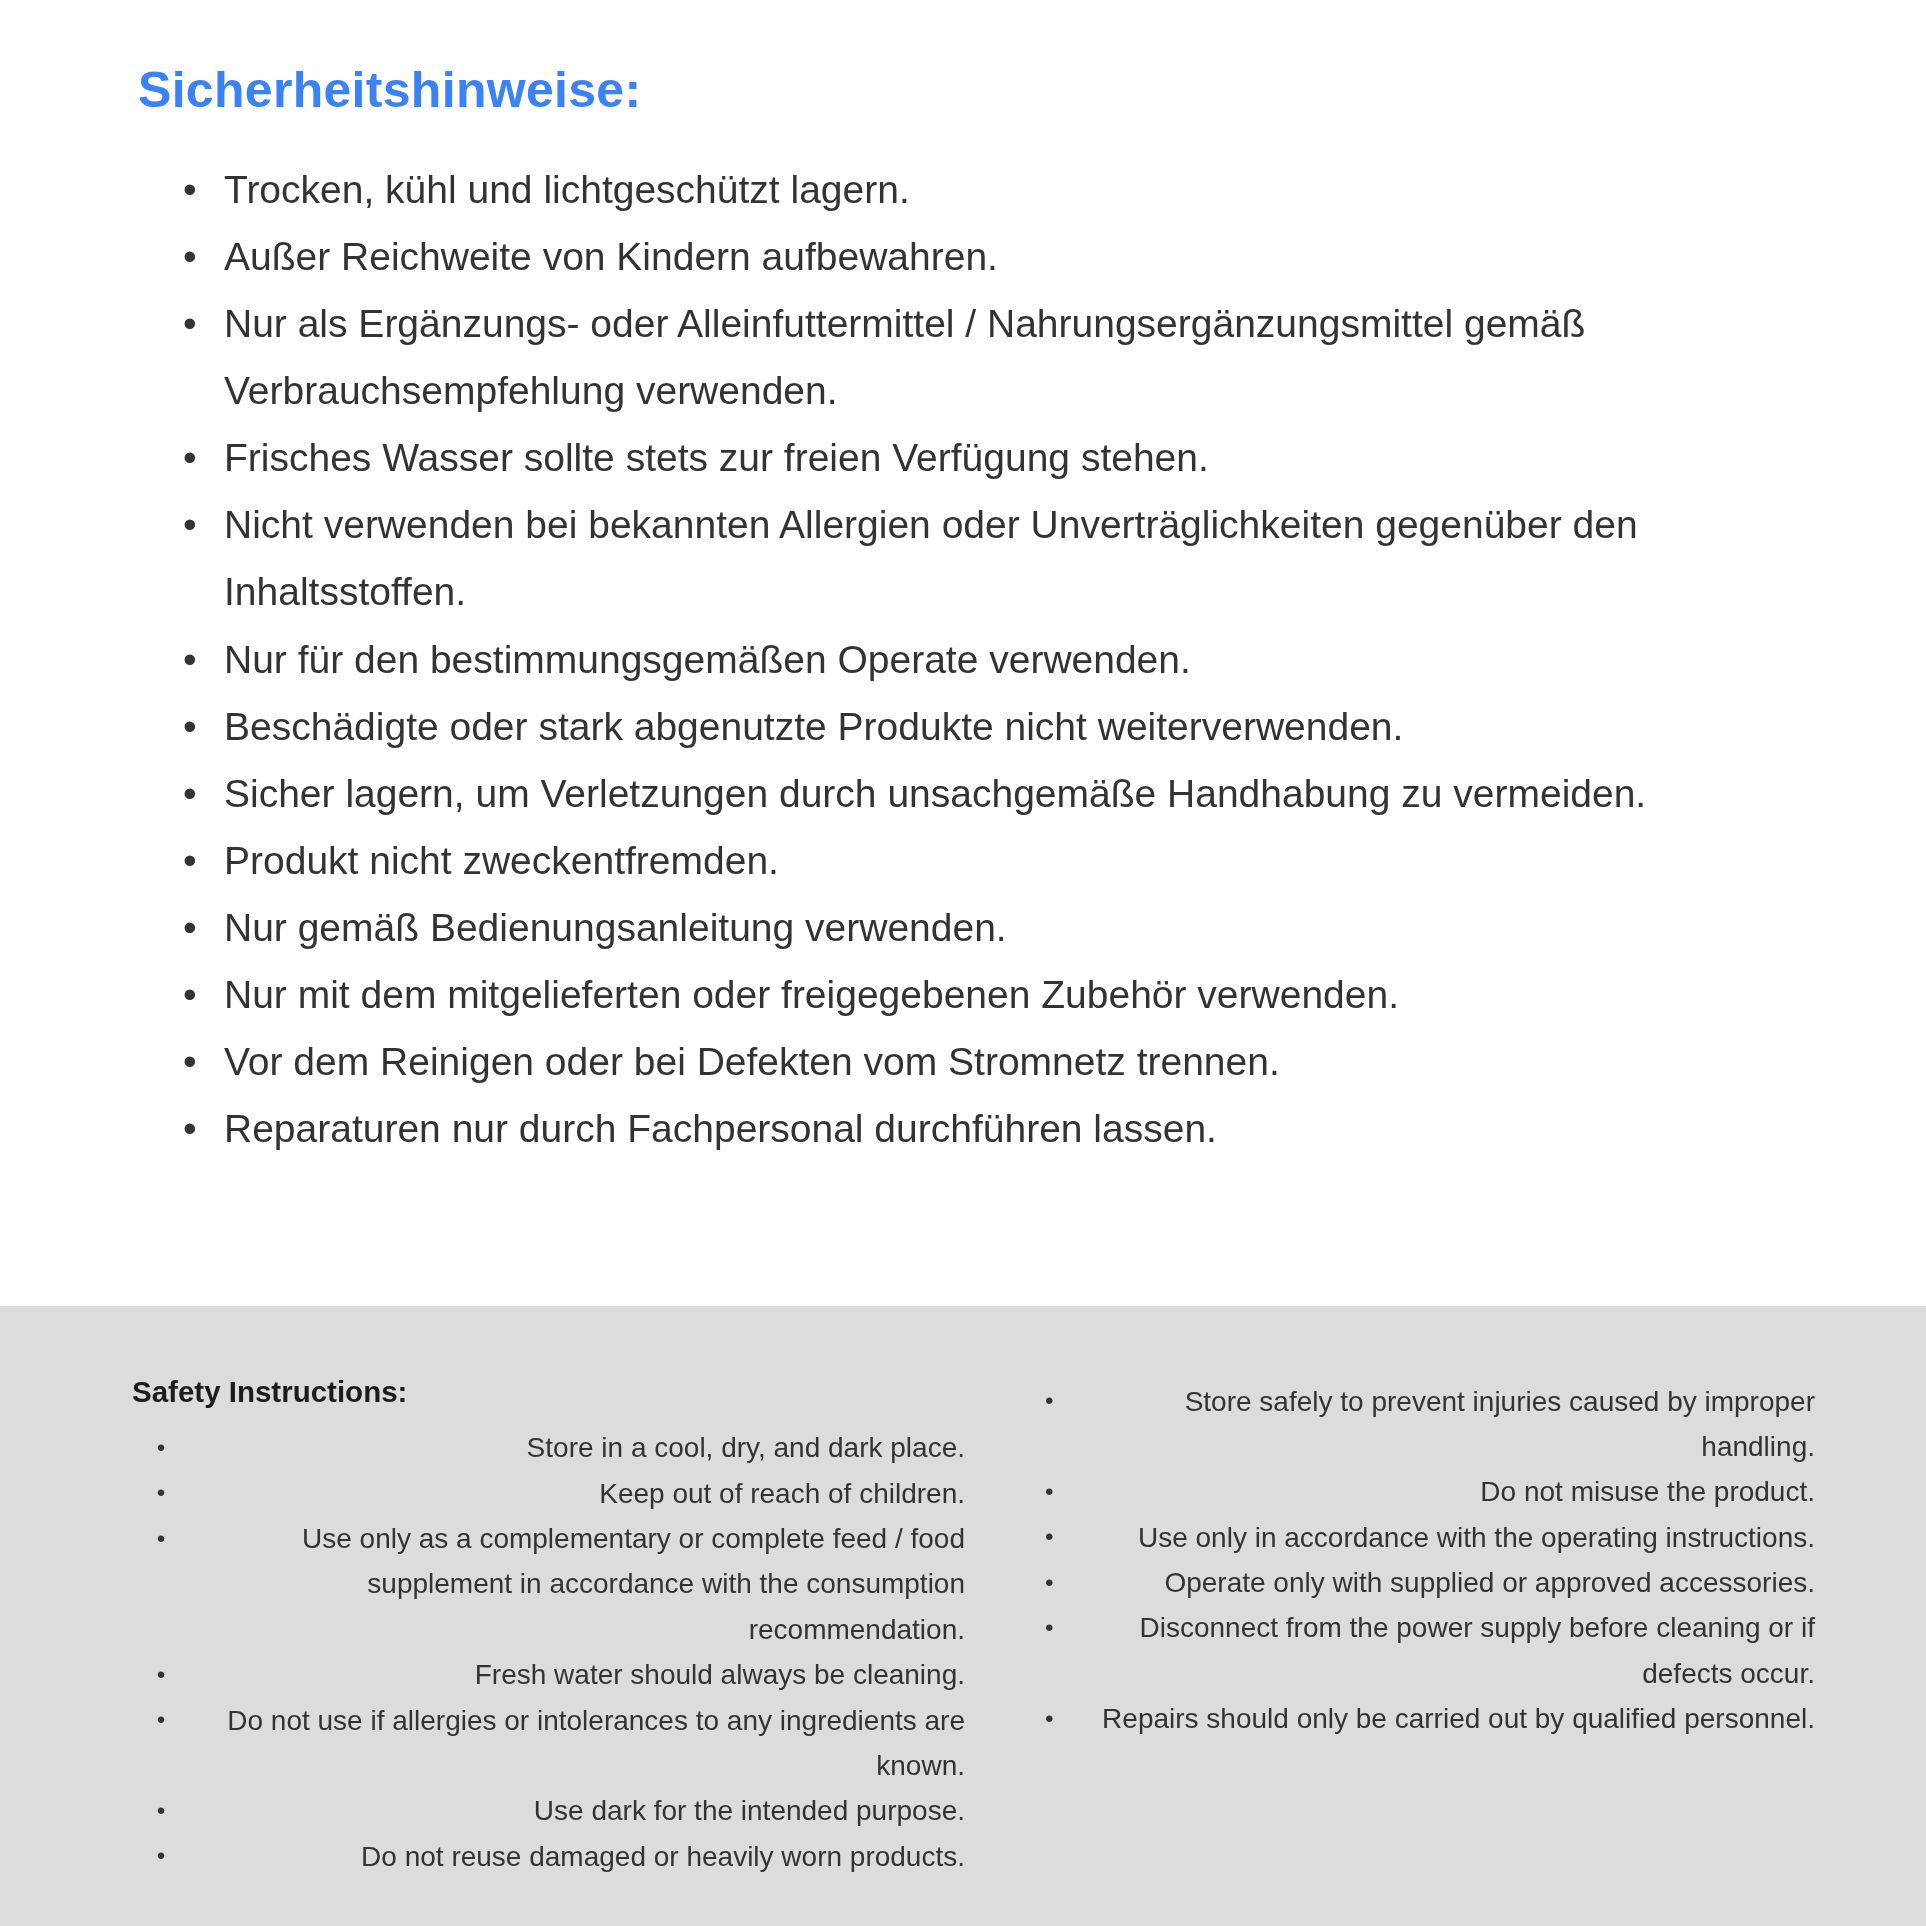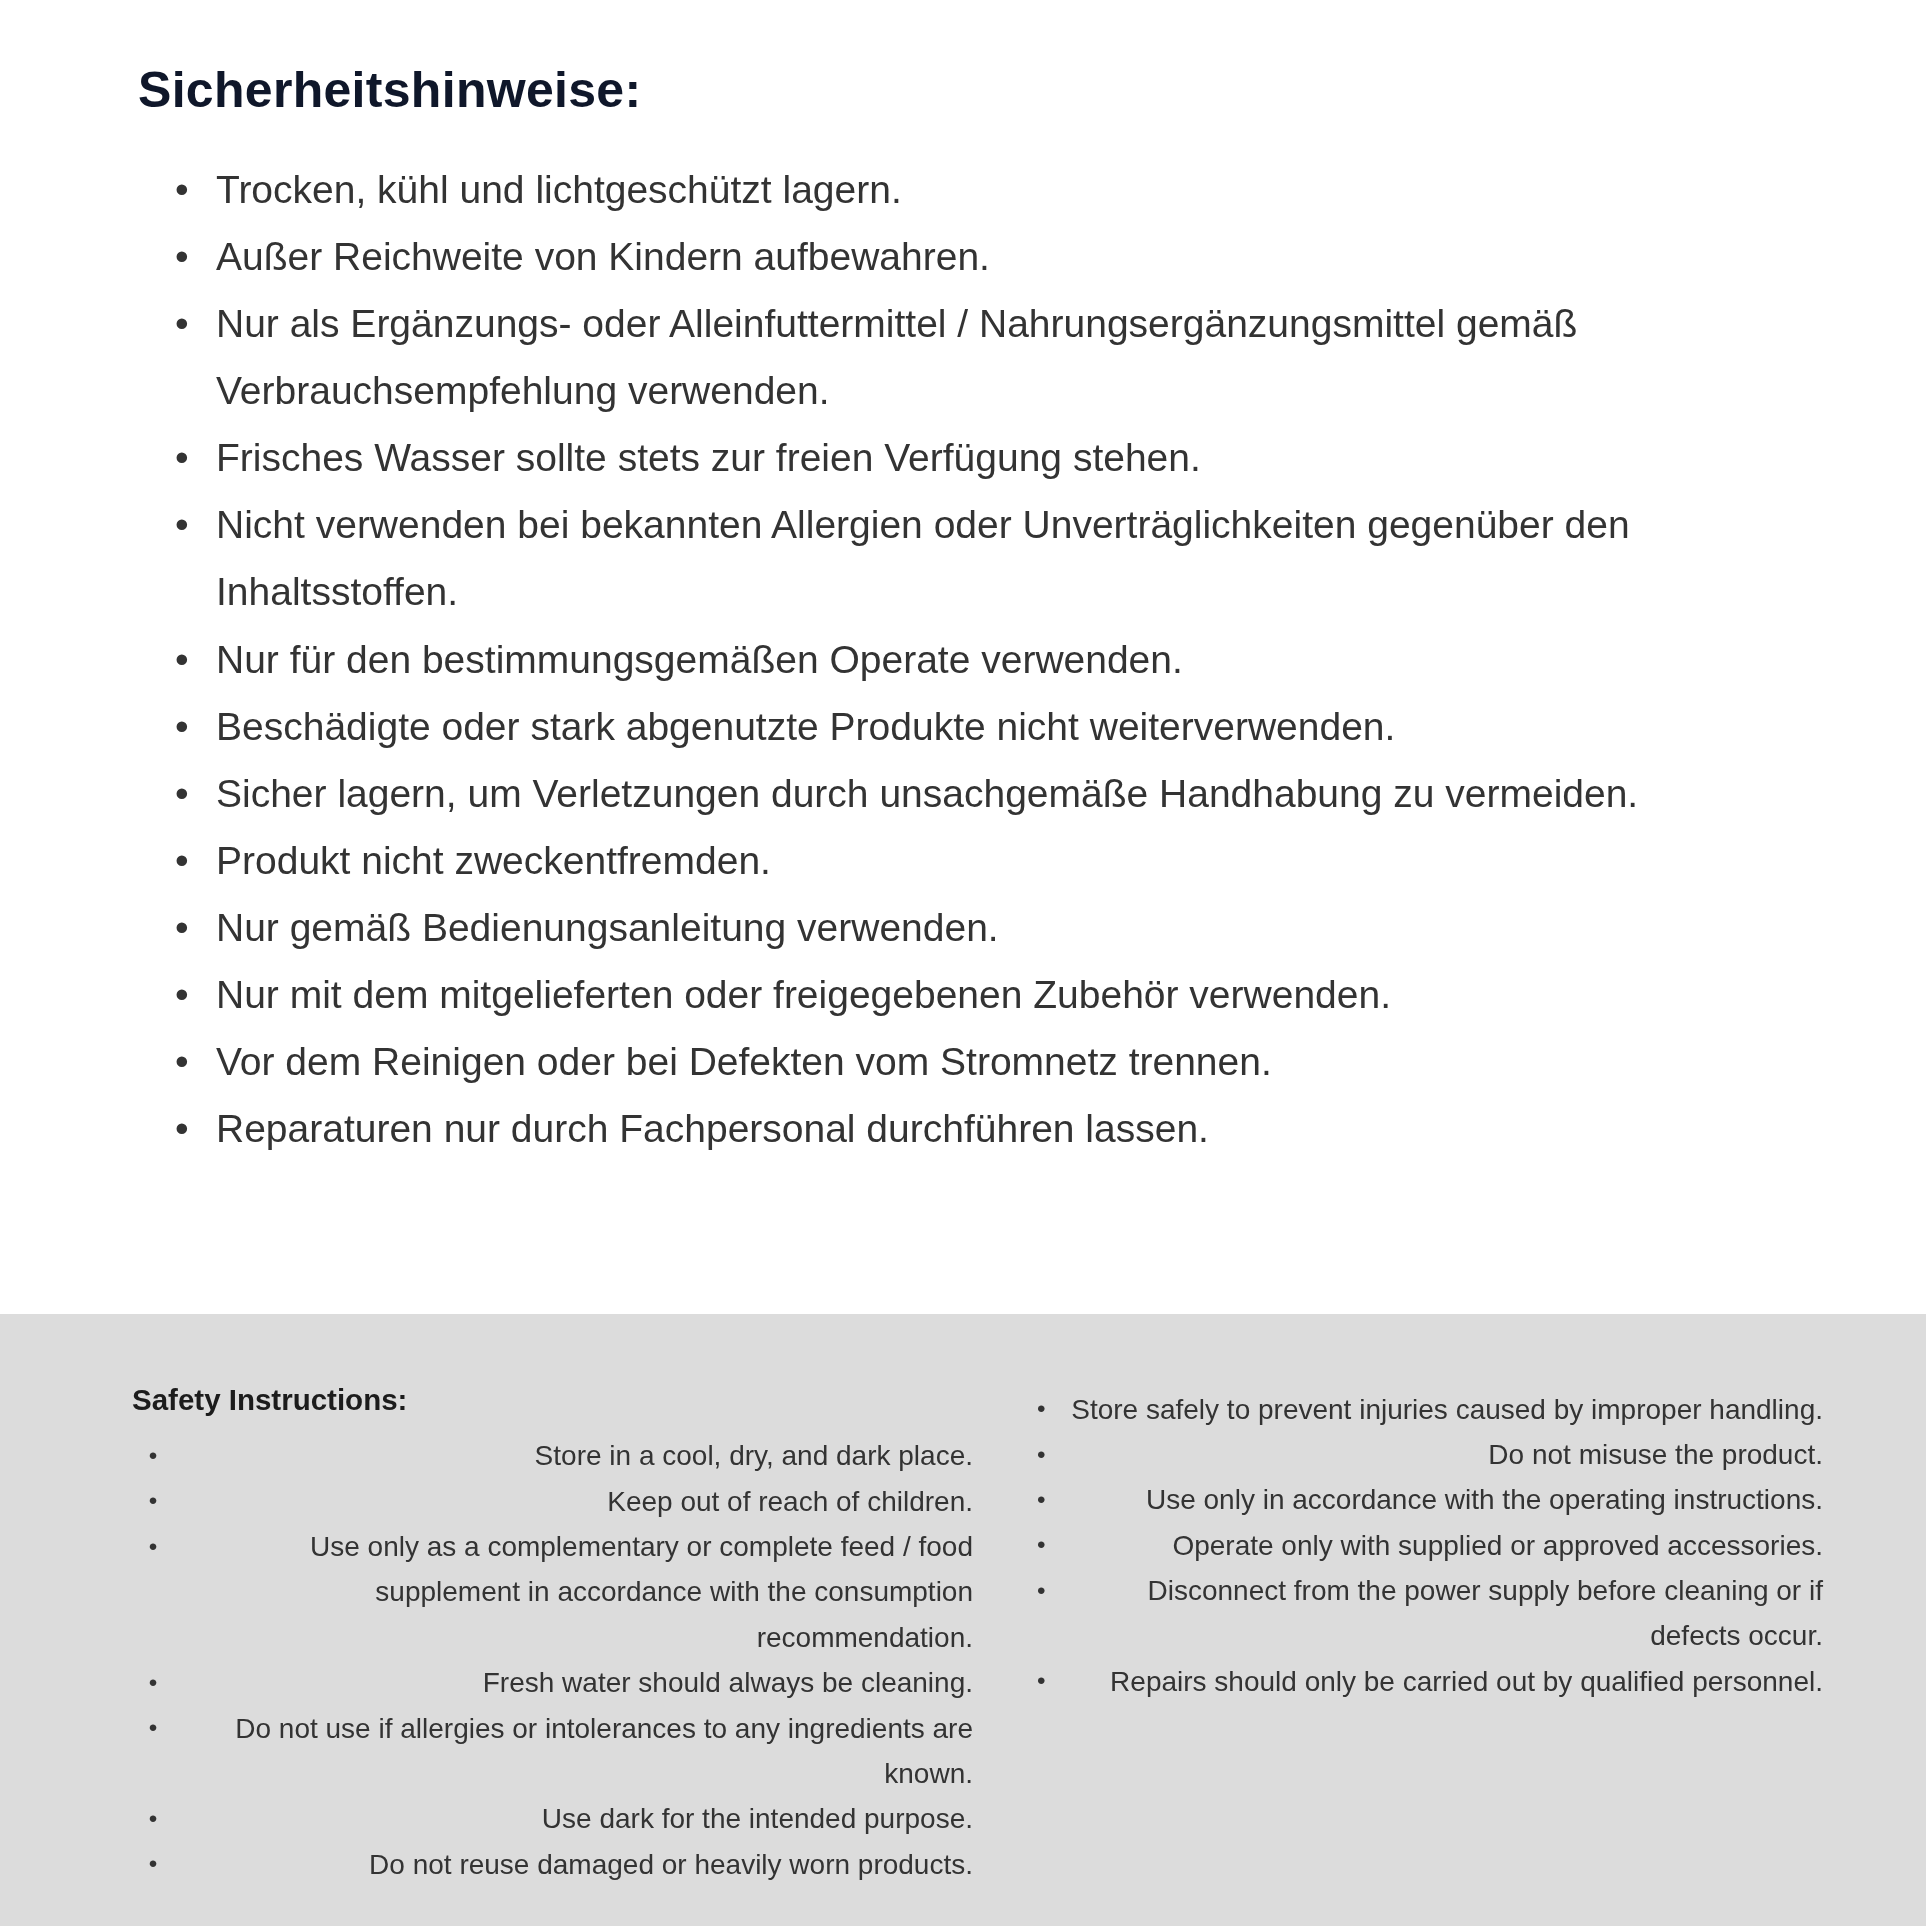--- a/index.html
+++ b/index.html
@@ -18,27 +18,27 @@
   }
   .german-section {
     box-sizing: border-box;
     height: 1316px;
     padding: 61px 109px 0 138px;
     background: #ffffff;
   }
   .german-title {
     font-size: 50px;
     font-weight: 700;
-    color: #0f172a;
+    color: #3b82f6;
     margin: 0 0 37px 0;
     letter-spacing: 0.3px;
   }
   ul.bullet-list {
     list-style: none;
-    margin: 0;
+    margin: 8px;
     padding: 0 0 0 37px;
   }
   .german-section ul.bullet-list li {
     position: relative;
     font-size: 39px;
     line-height: 1.72;
     padding-left: 41px;
     color: #333333;
   }
   .german-section ul.bullet-list li::before {

